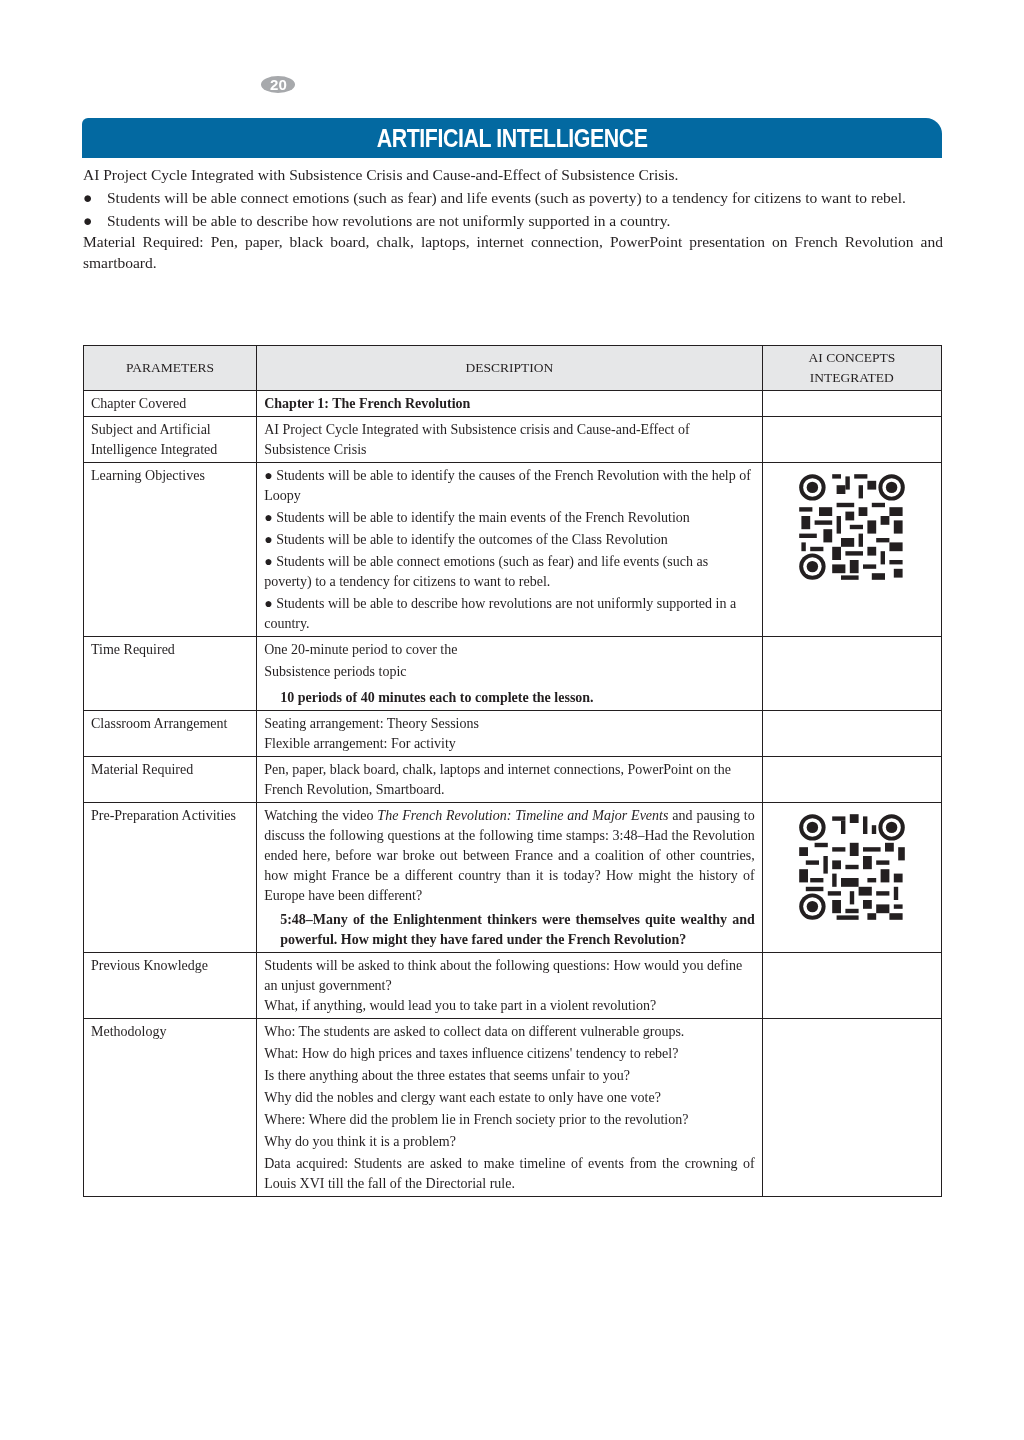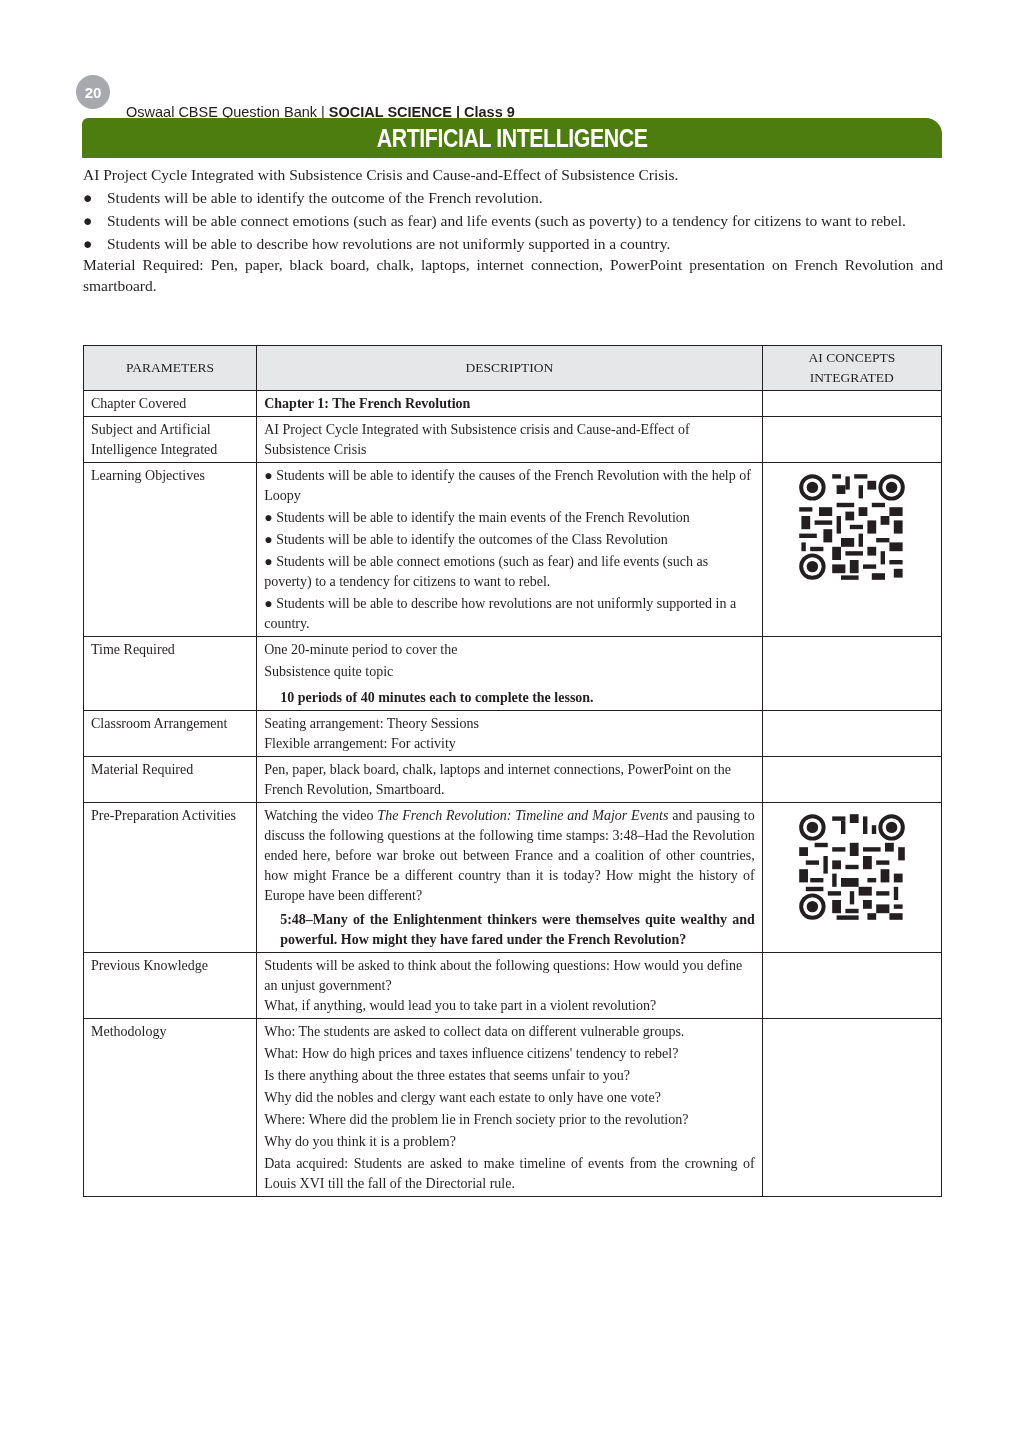--- a/index.html
+++ b/index.html
@@ -1,23 +1,23 @@
 <!DOCTYPE html>
 <html><head>
 <meta charset="utf-8">
 <style>
   html, body { margin: 0; padding: 0; background: #ffffff; }
   body { width: 1024px; height: 1440px; position: relative; overflow: hidden; font-family: "Liberation Serif", serif; color: #231f20; }
 
-  .header { position: absolute; left: 76px; top: 76px; height: 32px; display: flex; align-items: center; }
+  .header { position: absolute; left: 76px; top: 76px; height: 32px; display: flex; align-items: center; flex-direction: column; }
   .page-badge { width: 34px; height: 34px; border-radius: 50%; background: #a7a9ac; color: #fff; font-family: "Liberation Sans", sans-serif; font-weight: bold; font-size: 15px; display: flex; align-items: center; justify-content: center; }
   .header-text { margin-left: 16px; font-family: "Liberation Sans", sans-serif; font-size: 14.5px; color: #231f20; margin-top: 39px; }
   .header-text b { font-weight: bold; }
 
-  .section-banner { position: absolute; left: 82px; top: 118px; width: 860px; height: 40px; background: #4d7c0f; border-top-right-radius: 16px; border-top-left-radius: 6px; display: flex; align-items: center; justify-content: center; }
+  .section-banner { position: absolute; left: 82px; top: 118px; width: 860px; height: 40px; background: #0369a1; border-top-right-radius: 16px; border-top-left-radius: 6px; display: flex; align-items: center; justify-content: center; }
   .section-banner span { color: #ffffff; font-family: "Liberation Sans", sans-serif; font-weight: bold; font-size: 26px; letter-spacing: -0.5px; transform: scaleX(0.82); display: inline-block; }
 
   .intro { position: absolute; left: 83px; top: 164px; width: 860px; font-size: 15.5px; line-height: 21px; }
   .intro p { margin: 0; }
   .intro .obj-title { font-weight: bold; margin-top: 2px; }
   .intro .bullet { margin-top: 2px; }
   .intro .bullet .dot { display: inline-block; width: 24px; }
   .intro .justify { text-align: justify; }
   .intro .mat b { font-weight: normal; }
 
@@ -48,21 +48,20 @@
     <b>Class 9</b>
   </div>
 </div>
 
 <div class="section-banner">
   <span>ARTIFICIAL INTELLIGENCE</span>
 </div>
 
 <div class="intro">
   <p>AI Project Cycle Integrated with Subsistence Crisis and Cause-and-Effect of Subsistence Crisis.</p>
-  <p class="bullet"><span class="dot">●</span><span>Students will be able to identify the outcome of the French revolution.</span></p>
   <p class="bullet justify"><span class="dot">●</span><span>Students will be able connect emotions (such as fear) and life events (such as poverty) to a tendency for citizens to want to rebel.</span></p>
   <p class="bullet"><span class="dot">●</span><span>Students will be able to describe how revolutions are not uniformly supported in a country.</span></p>
   <p class="mat justify"><b>Material Required:</b><span> Pen, paper, black board, chalk, laptops, internet connection, PowerPoint presentation on French Revolution and smartboard.</span></p>
 </div>
 
 <table class="lesson">
   <thead>
     <tr>
       <th class="c1">PARAMETERS</th>
       <th class="c2">DESCRIPTION</th>
@@ -144,21 +143,21 @@
                 <rect x="10" y="23.5" width="4" height="1"></rect>
             </g>
           </svg>
         </span>
       </td>
     </tr>
     <tr>
       <td>Time Required</td>
       <td>
         <span class="line">One 20-minute period to cover the</span>
-        <span class="line gap">Subsistence quite topic</span>
+        <span class="line gap">Subsistence periods topic</span>
         <span class="line bold" style="margin-top:6px">10 periods of 40 minutes each to complete the lesson.</span>
       </td>
       <td></td>
     </tr>
     <tr>
       <td>Classroom Arrangement</td>
       <td>
         <span class="line">Seating arrangement: Theory Sessions</span>
         <span class="line">Flexible arrangement: For activity</span>
       </td>

